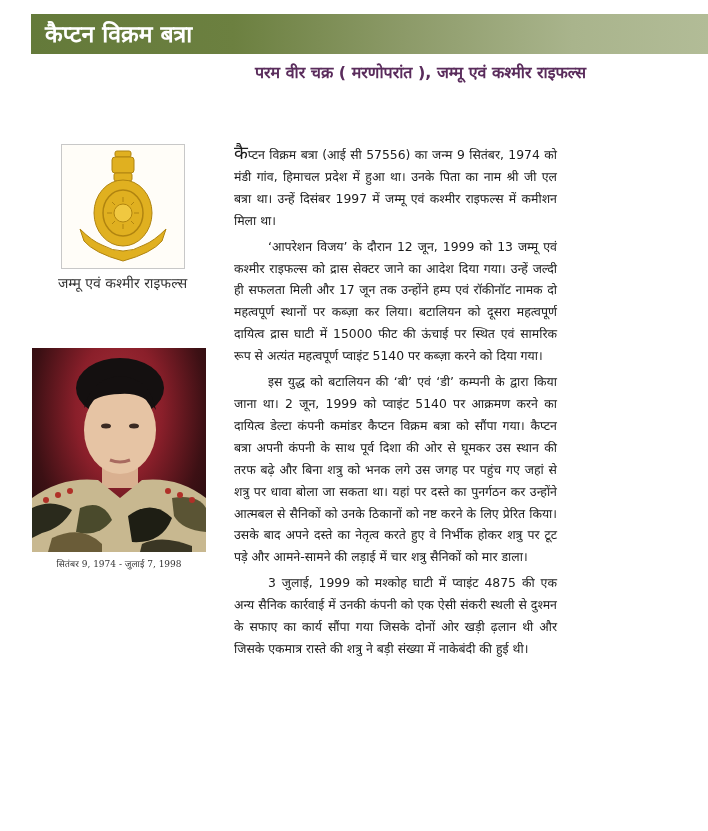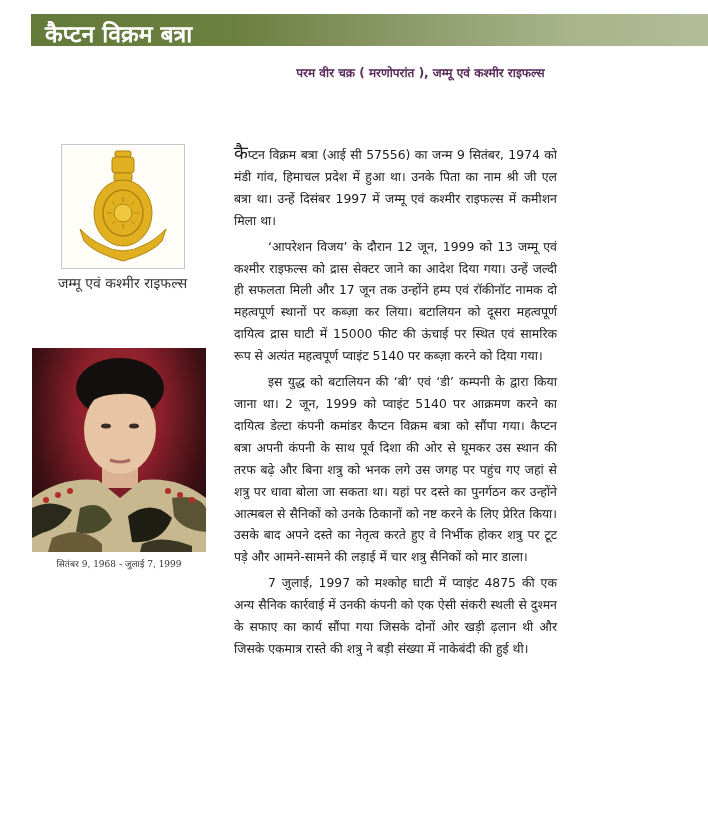--- a/index.html
+++ b/index.html
@@ -1,23 +1,23 @@
 <!DOCTYPE html>
 <html><head>
 <meta charset="utf-8">
 <style>
   html, body { margin:0; padding:0; background:#ffffff; }
   body { width:708px; height:831px; position:relative; overflow:hidden;
          font-family:"DejaVu Sans", sans-serif; color:#1a1a1a; }
-  .title-bar { position:absolute; left:31px; top:14px; width:677px; height:32px;
+  .title-bar { position:absolute; left:31px; top:14px; width:677px; height:40px;
     background:linear-gradient(90deg,#647a3a 0%,#6c8040 30%,#8c9a68 55%,#a9b48c 80%,#b2bc97 100%); }
   .title-text { position:absolute; left:14px; top:5px; color:#ffffff;
     font-family:"DejaVu Sans", sans-serif; font-size:23px; font-weight:bold; line-height:30px; }
   .subtitle { position:absolute; left:0; right:0; top:62px; text-align:center; padding-left:150px; padding-right:17px;
-    font-family:"DejaVu Sans", sans-serif; font-size:12px; font-weight:bold; color:#5a2c5c; line-height:22px; }
+    font-family:"DejaVu Sans", sans-serif; font-size:16px; font-weight:bold; color:#5a2c5c; line-height:22px; }
   .emblem-box { position:absolute; left:61px; top:144px; width:122px; height:123px;
     border:1px solid #c8c8c8; background:#fffdf8; }
   .emblem-caption { position:absolute; left:40px; width:165px; top:273px; text-align:center;
     font-family:"DejaVu Serif", serif; font-size:14px; color:#333; }
   .photo { position:absolute; left:32px; top:348px; width:174px; height:204px; overflow:hidden;
     background:radial-gradient(ellipse at 50% 30%, #a8303a 0%, #8a1f2a 35%, #3c1014 70%, #1c0a0c 100%); }
   .photo-caption { position:absolute; left:32px; width:174px; top:557px; text-align:center;
     font-family:"DejaVu Serif", serif; font-size:9px; color:#333; }
   .body-text { position:absolute; left:222px; top:142px; width:335px;
     font-family:"DejaVu Sans", sans-serif; font-size:12.4px; line-height:21.9px; color:#1c1c1c; text-align:justify; }
@@ -80,20 +80,20 @@
     <path d="M20 190 Q50 176 70 196 L70 204 L16 204 Z" fill="#6a5c38"></path>
     <path d="M110 196 Q130 186 160 198 L160 204 L108 204 Z" fill="#3a3624"></path>
     <circle cx="14" cy="152" r="3" fill="#b03028"></circle>
       <circle cx="26" cy="147" r="3" fill="#b03028"></circle>
       <circle cx="38" cy="143" r="3" fill="#b03028"></circle>
     <circle cx="136" cy="143" r="3" fill="#b03028"></circle>
       <circle cx="148" cy="147" r="3" fill="#b03028"></circle>
       <circle cx="160" cy="152" r="3" fill="#b03028"></circle>
   </svg>
 </div>
-<div class="photo-caption">सितंबर 9, 1968 - जुलाई 7, 1999</div>
+<div class="photo-caption">सितंबर 9, 1974 - जुलाई 7, 1998</div>
 
 <div class="body-text">
   <p><span class="dropcap">कै</span><span>प्टन विक्रम बत्रा (आई सी 57556) का जन्म 9 सितंबर, 1974 को मंडी गांव, हिमाचल प्रदेश में हुआ था। उनके पिता का नाम श्री जी एल बत्रा था। उन्हें दिसंबर 1997 में जम्मू एवं कश्मीर राइफल्स में कमीशन मिला था।</span></p>
   <p class="indent">‘आपरेशन विजय’ के दौरान 12 जून, 1999 को 13 जम्मू एवं कश्मीर राइफल्स को द्रास सेक्टर जाने का आदेश दिया गया। उन्हें जल्दी ही सफलता मिली और 17 जून तक उन्होंने हम्प एवं रॉकीनॉट नामक दो महत्वपूर्ण स्थानों पर कब्ज़ा कर लिया। बटालियन को दूसरा महत्वपूर्ण दायित्व द्रास घाटी में 15000 फीट की ऊंचाई पर स्थित एवं सामरिक रूप से अत्यंत महत्वपूर्ण प्वाइंट 5140 पर कब्ज़ा करने को दिया गया।</p>
   <p class="indent">इस युद्ध को बटालियन की ‘बी’ एवं ‘डी’ कम्पनी के द्वारा किया जाना था। 2 जून, 1999 को प्वाइंट 5140 पर आक्रमण करने का दायित्व डेल्टा कंपनी कमांडर कैप्टन विक्रम बत्रा को सौंपा गया। कैप्टन बत्रा अपनी कंपनी के साथ पूर्व दिशा की ओर से घूमकर उस स्थान की तरफ बढ़े और बिना शत्रु को भनक लगे उस जगह पर पहुंच गए जहां से शत्रु पर धावा बोला जा सकता था। यहां पर दस्ते का पुनर्गठन कर उन्होंने आत्मबल से सैनिकों को उनके ठिकानों को नष्ट करने के लिए प्रेरित किया। उसके बाद अपने दस्ते का नेतृत्व करते हुए वे निर्भीक होकर शत्रु पर टूट पड़े और आमने-सामने की लड़ाई में चार शत्रु सैनिकों को मार डाला।</p>
-  <p class="indent">7 जुलाई, 1997 को मश्कोह घाटी में प्वाइंट 4875 की एक अन्य सैनिक कार्रवाई में उनकी कंपनी को एक ऐसी संकरी स्थली से दुश्मन के सफाए का कार्य सौंपा गया जिसके दोनों ओर खड़ी ढ़लान थी और जिसके एकमात्र रास्ते की शत्रु ने बड़ी संख्या में नाकेबंदी की हुई थी।</p>
+  <p class="indent">3 जुलाई, 1999 को मश्कोह घाटी में प्वाइंट 4875 की एक अन्य सैनिक कार्रवाई में उनकी कंपनी को एक ऐसी संकरी स्थली से दुश्मन के सफाए का कार्य सौंपा गया जिसके दोनों ओर खड़ी ढ़लान थी और जिसके एकमात्र रास्ते की शत्रु ने बड़ी संख्या में नाकेबंदी की हुई थी।</p>
 </div>
 
 </body></html>

